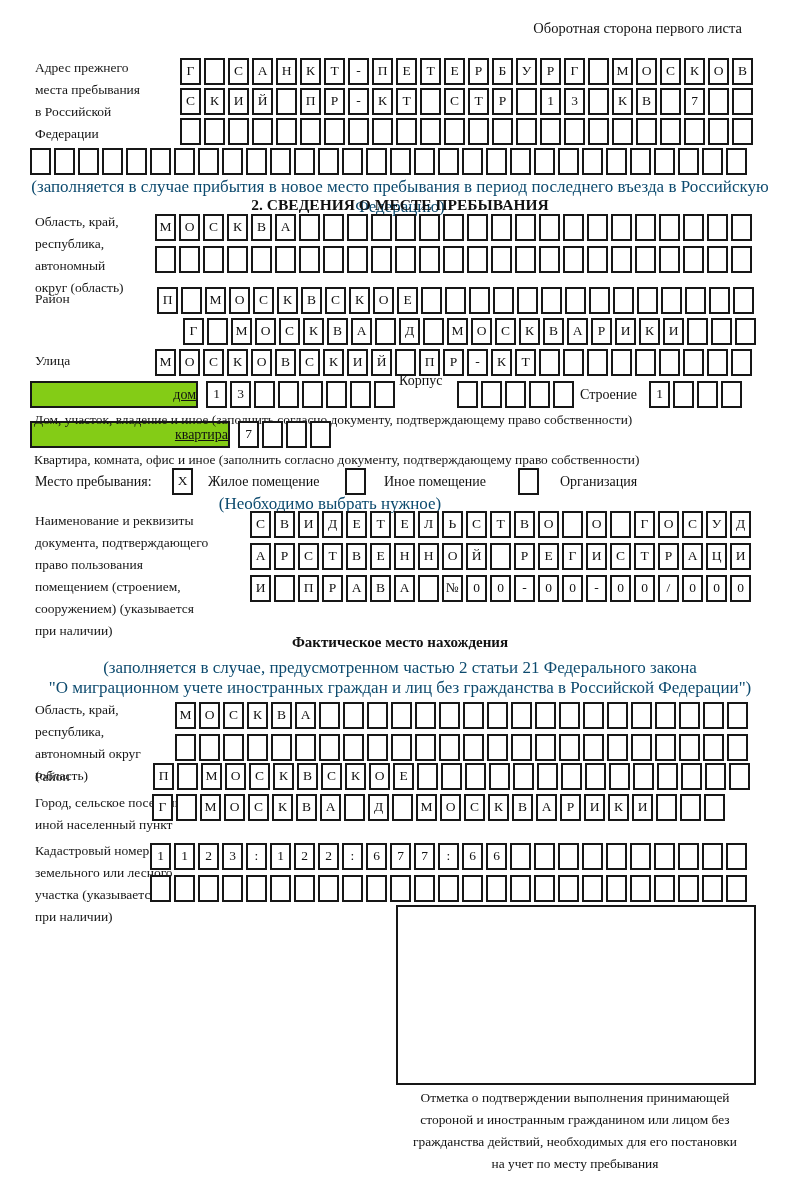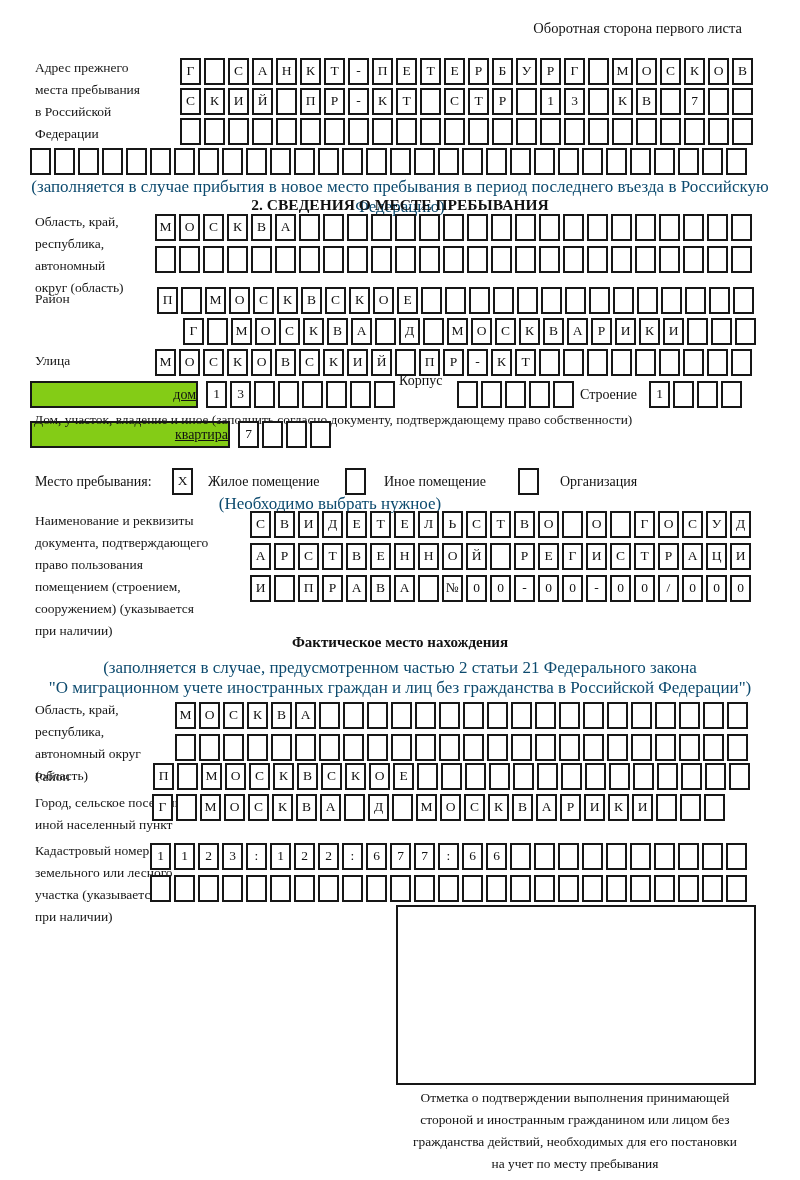--- a/index.html
+++ b/index.html
@@ -59,20 +59,21 @@
   <div class="abs labelbox" style="left:30px;top:381px;width:168px">дом</div>
   <div class="abs boxrow" style="left:206px;top:381px"><span class="bx">1</span><span class="bx">3</span><span class="bx"></span><span class="bx"></span><span class="bx"></span><span class="bx"></span><span class="bx"></span><span class="bx"></span></div>
   <div class="abs ctext" style="left:399px;top:371px">Корпус</div>
   <div class="abs boxrow" style="left:457px;top:381px"><span class="bx"></span><span class="bx"></span><span class="bx"></span><span class="bx"></span><span class="bx"></span></div>
   <div class="abs ctext" style="left:580px;top:385px">Строение</div>
   <div class="abs boxrow" style="left:649px;top:381px"><span class="bx">1</span><span class="bx"></span><span class="bx"></span><span class="bx"></span></div>
   <div class="abs labelbox" style="left:30px;top:421px;width:200px">квартира</div>
 
   <div class="abs fieldnote" style="left:34px;top:412px">Дом, участок, владение и иное (заполнить согласно документу, подтверждающему право собственности)</div>
   <div class="abs boxrow" style="left:238px;top:421px"><span class="bx">7</span><span class="bx"></span><span class="bx"></span><span class="bx"></span></div>
+  <div class="abs fieldnote" style="left:34px;top:452px">Квартира, комната, офис и иное (заполнить согласно документу, подтверждающему право собственности)</div>
 
   <div class="abs ctext" style="left:35px;top:472px">Место пребывания:</div>
   <span class="abs bx" style="left:172px;top:468px">X</span>
   <div class="abs ctext" style="left:208px;top:472px">Жилое помещение</div>
   <span class="abs bx" style="left:345px;top:468px"></span>
   <div class="abs ctext" style="left:384px;top:472px">Иное помещение</div>
   <span class="abs bx" style="left:518px;top:468px"></span>
   <div class="abs ctext" style="left:560px;top:472px">Организация</div>
   <div class="abs note center" style="left:180px;top:494px;width:300px">(Необходимо выбрать нужное)</div>
 

